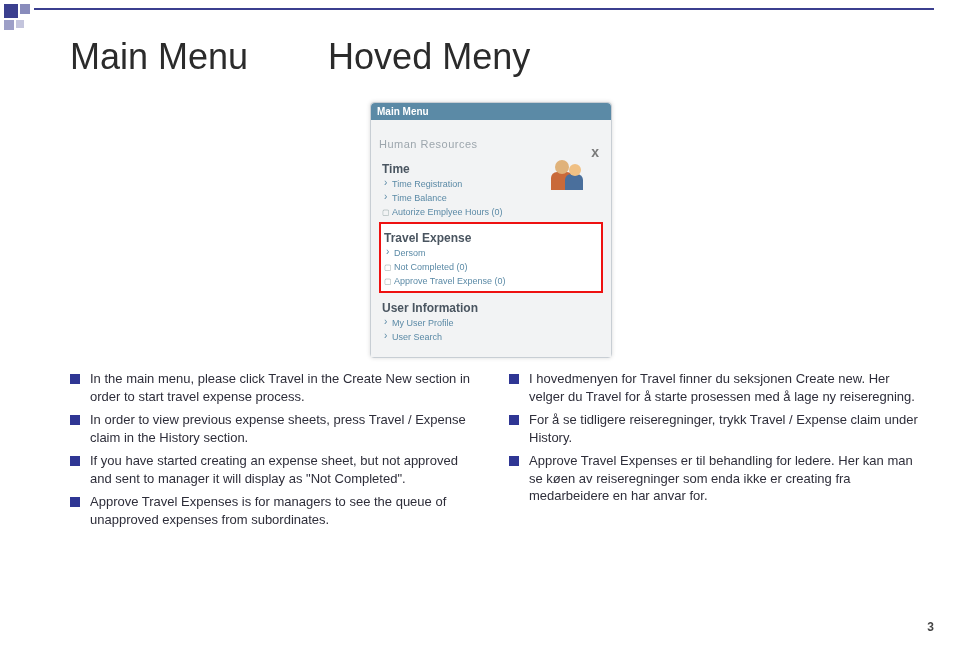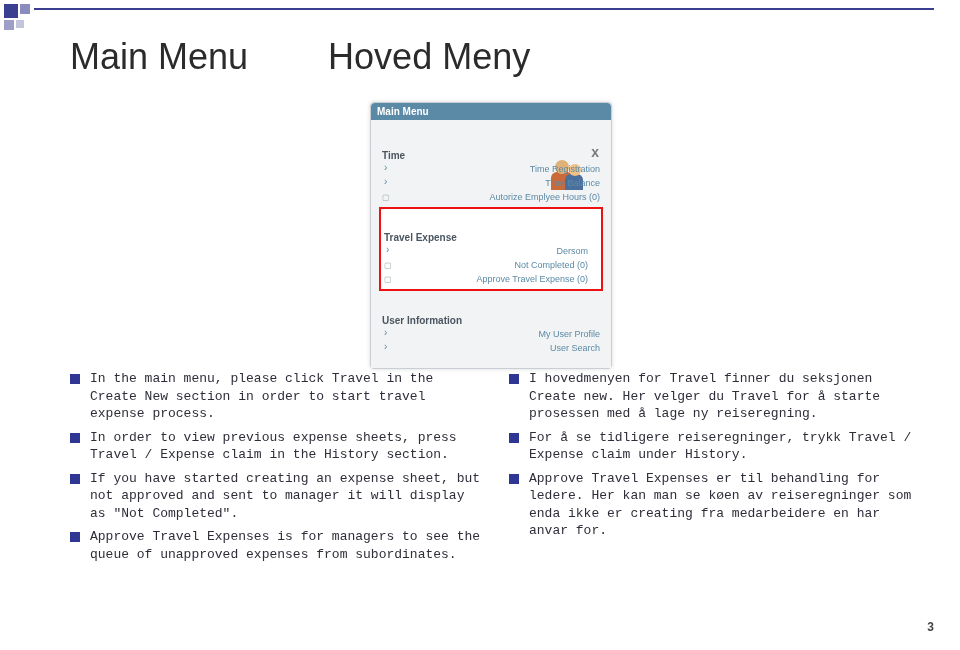--- a/index.html
+++ b/index.html
@@ -86,42 +86,41 @@
     right: 26px;
     top: 40px;
     width: 34px;
     height: 30px;
   }
   .avatar .head { position:absolute; width:14px; height:14px; background:#e0b27a; border-radius:50%; top:0; left:4px; }
   .avatar .body { position:absolute; width:22px; height:18px; background:#c96a3a; border-radius:6px 6px 0 0; top:12px; left:0; }
   .avatar .head2 { position:absolute; width:12px; height:12px; background:#f0c084; border-radius:50%; top:4px; left:18px; }
   .avatar .body2 { position:absolute; width:18px; height:16px; background:#4a6f9c; border-radius:6px 6px 0 0; top:14px; left:14px; }
   .grp-head {
-    font-size: 10px;
+    font-size: 12px;
     font-weight: bold;
     color: #4a5560;
-    margin-top: 22px;
+    margin-top: 6px;
     margin-bottom: 1px;
   }
   .grp {
     border: 1px solid transparent;
     padding: 1px 2px 2px 2px;
   }
   .grp.highlight {
     border: 2px solid #e11;
     background: #fff;
     padding: 1px 13px 3px 3px;
   }
   .mitem {
     font-size: 9px;
     color: #5b8aa6;
     padding: 0 0 0 10px;
     position: relative;
     line-height: 14px;
-    text-align: right;
   }
   .mitem::before {
     content: "›";
     position: absolute;
     left: 2px;
     top: -1px;
     color: #5b8aa6;
     font-size: 10px;
   }
   .mitem.check::before {
@@ -134,21 +133,21 @@
 
   
   .cols {
     position: absolute;
     top: 370px;
     left: 70px;
     right: 40px;
     display: flex;
     gap: 28px;
   }
-  .col { flex: 1; font-family: Liberation Mono, monospace; }
+  .col { flex: 1; }
   .blt {
     display: flex;
     gap: 10px;
     margin-bottom: 6px;
     font-size: 13px;
     color: #2e2e3a;
     line-height: 1.35;
   }
   .blt .sqmark {
     flex: 0 0 10px;
@@ -179,20 +178,21 @@
 
 <div class="titles">
   <h1>Main Menu</h1>
   <h1>Hoved Meny</h1>
 </div>
 
 <div class="panel">
   <div class="panel-bar">Main Menu</div>
   <div class="panel-body">
     <span class="close-x">x</span>
+    <div class="hr-head">Human Resources</div>
     <div class="avatar">
       <div class="body"></div>
         <div class="head"></div>
         <div class="body2"></div>
         <div class="head2"></div>
     </div>
     <div id="groups">
         <div class="grp">
           <div class="grp-head">Time</div>
           <div class="mitem">Time Registration</div>

